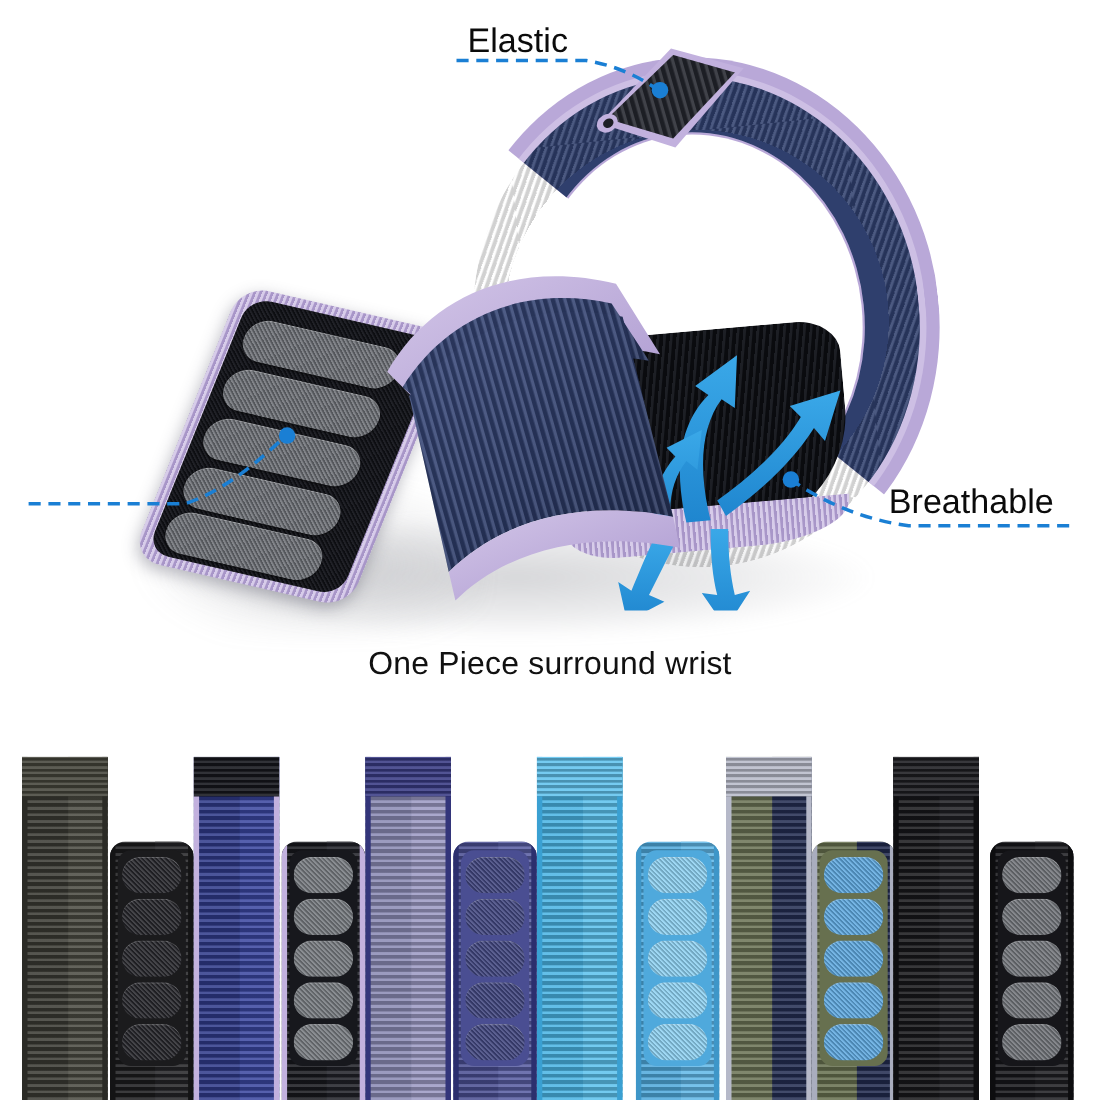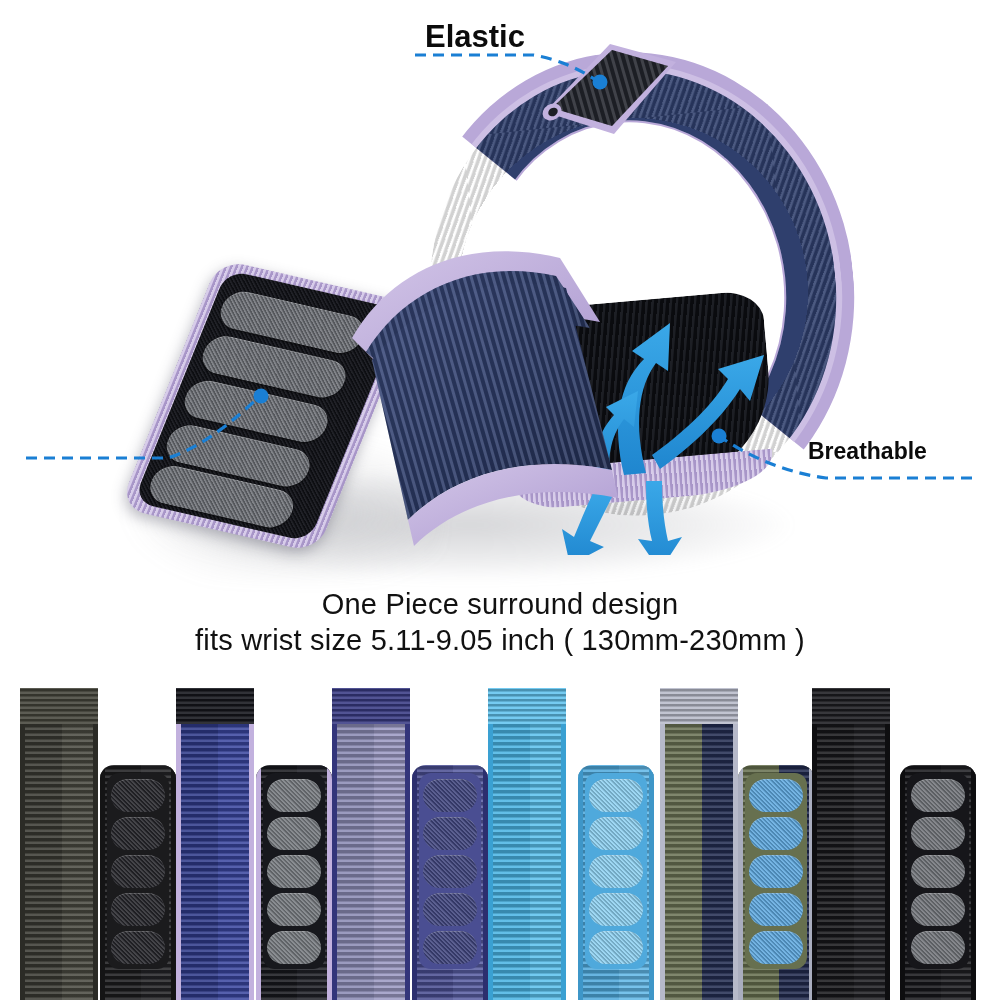--- a/index.html
+++ b/index.html
@@ -139,28 +139,28 @@
       rgba(255,255,255,.35) 0px, rgba(255,255,255,.35) 2px,
       rgba(120,100,160,.35) 3px, rgba(120,100,160,.35) 5px);
   }
 
   
   .arrows{position:absolute;left:560px;top:275px;width:230px;height:280px;z-index:9;}
 
   
   .callout{position:absolute;z-index:30;}
   .callout .lbl{
-    font-weight:bold;color:#0b0b0b;white-space:nowrap;line-height:1;
+    font-weight:normal;color:#0b0b0b;white-space:nowrap;line-height:1;
   }
   .cl-elastic{left:425px;top:21px;}
   .cl-elastic .lbl{font-size:31px;}
   .cl-fasteners{left:27px;top:418px;}
   .cl-fasteners .lbl{font-size:31px;}
   .cl-breathable{left:808px;top:440px;}
-  .cl-breathable .lbl{font-size:23px;}
+  .cl-breathable .lbl{font-size:31px;}
 
   .leader-svg{position:absolute;left:0;top:0;width:1000px;height:660px;z-index:28;pointer-events:none;}
 
   
   .caption{
     position:absolute;left:0;top:586px;width:1000px;text-align:center;z-index:20;
   }
   .caption .line{
     color:#111;font-size:29px;line-height:36px;letter-spacing:.2px;
   }
@@ -284,22 +284,21 @@
     </svg>
 
     <div class="callout cl-elastic">
       <div class="lbl">Elastic</div>
     </div>
     <div class="callout cl-breathable">
       <div class="lbl">Breathable</div>
     </div>
 
     <div class="caption">
-      <div class="line">One Piece surround design</div>
-      <div class="line">fits wrist size 5.11-9.05 inch ( 130mm-230mm )</div>
+      <div class="line">One Piece surround wrist</div>
     </div>
   </div>
 
   <div class="swatches" id="swatch-row">
       <div class="strip tall" style="left: 20px;">
         <div class="body nylon" style="background: repeating-linear-gradient(0deg, rgba(255, 255, 255, 0.14) 0px, rgba(255, 255, 255, 0.14) 2px, rgba(0, 0, 0, 0.24) 3px, rgba(0, 0, 0, 0.24) 6px) rgb(58, 58, 51);"></div>
         <div style="position: absolute; top: 0px; bottom: 0px; right: 0px; width: 46%; background: repeating-linear-gradient(0deg, rgba(255, 255, 255, 0.14) 0px, rgba(255, 255, 255, 0.14) 2px, rgba(0, 0, 0, 0.24) 3px, rgba(0, 0, 0, 0.24) 6px) rgb(74, 74, 65);"></div>
         <div class="edge-l" style="left: 0px; background: rgb(43, 43, 38);"></div>
         <div class="edge-r" style="right: 0px; background: rgb(43, 43, 38);"></div>
         <div class="sw-cap" style="height: 36px; background: repeating-linear-gradient(0deg, rgba(255, 255, 255, 0.12) 0px, rgba(255, 255, 255, 0.12) 2px, rgba(0, 0, 0, 0.26) 3px, rgba(0, 0, 0, 0.26) 5px) rgb(70, 70, 60);"></div>

